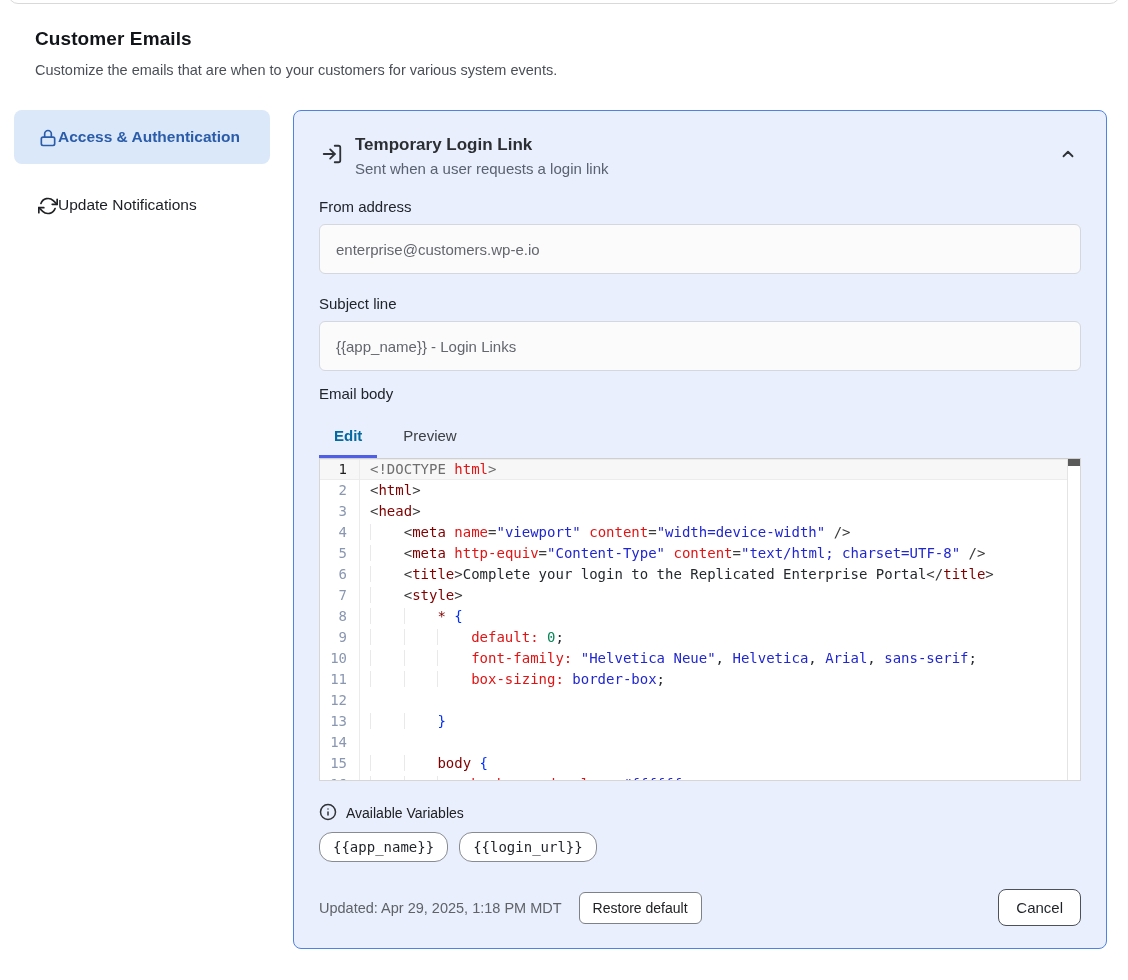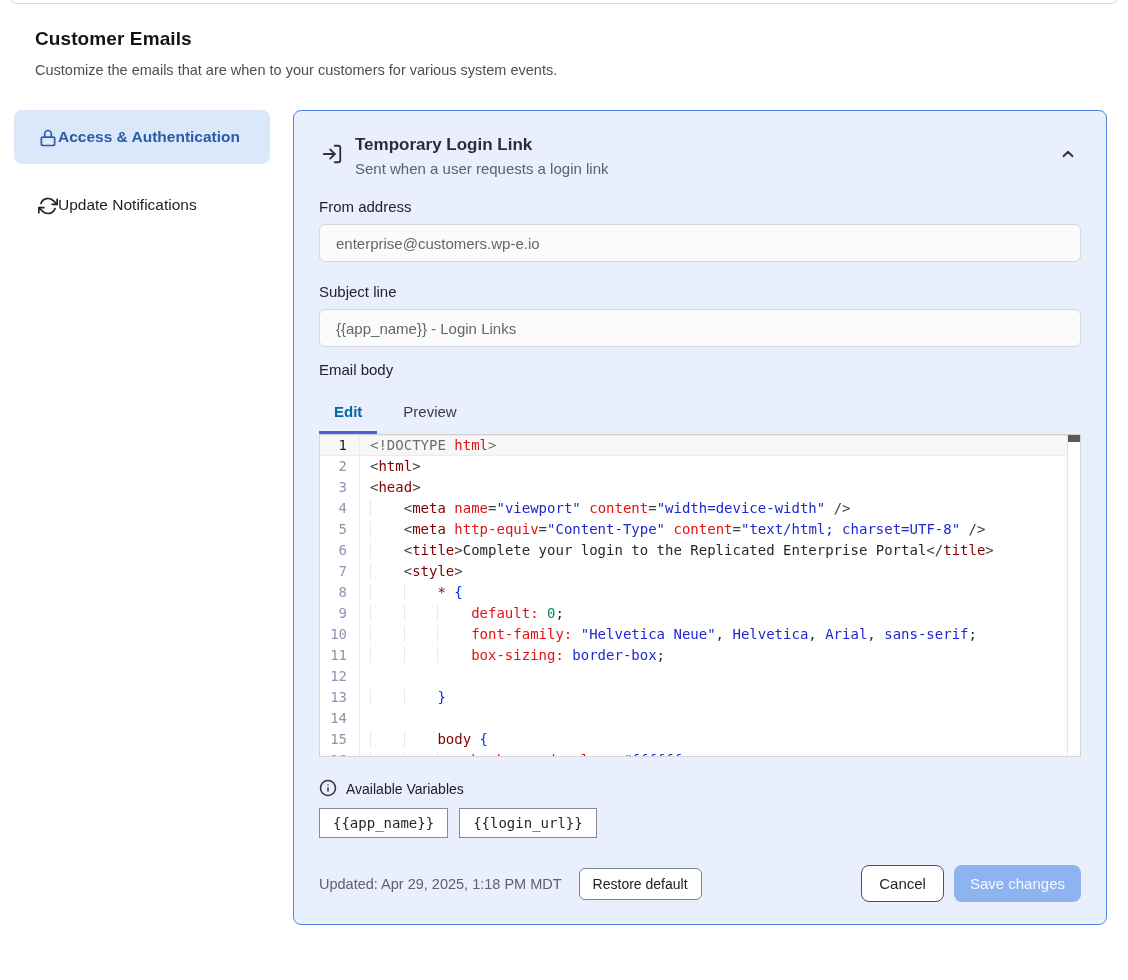--- a/index.html
+++ b/index.html
@@ -32,21 +32,21 @@
 
   .panel-header { display: flex; align-items: flex-start; }
   .panel-header .icn { margin: 8px 12px 0 2px; display: inline-flex; }
   .panel-title { font-size: 17px; font-weight: 700; color: #2b2e33; }
   .panel-subtitle { margin-top: 5px; font-size: 15px; color: #5a6170; }
   .collapse-btn { margin-left: auto; background: none; border: none; cursor: pointer;
     padding: 10px 4px; display: inline-flex; }
 
   .field { margin-top: 21px; }
   .field-label { font-size: 15px; color: #20242c; margin-bottom: 9px; }
-  .text-input { width: 100%; height: 38px; background: #fbfbfc; border: 1px solid #d4d7dd;
+  .text-input { width: 100%; height: 50px; background: #fbfbfc; border: 1px solid #d4d7dd;
     border-radius: 6px; padding: 0 16px; font-size: 15px; color: #63666c;
     font-family: "Liberation Sans", sans-serif; }
 
   
   .tabs { display: flex; margin-top: 15px; }
   .tab { padding: 10px 15px 11px 15px; font-size: 15px; color: #3c4043; cursor: pointer;
     border-bottom: 3px solid transparent; }
   .tab.active { color: #0369a1; font-weight: 600; border-bottom-color: #4f5ee7; }
   .tab + .tab { margin-left: 11px; }
 
@@ -73,21 +73,21 @@
   .tk-txt { color: #24292e; }
   .tk-ind { background: repeating-linear-gradient(90deg, #e9e9e9 0 1px, transparent 1px 4ch); }
   .cm-scrollbar { position: absolute; top: 0; right: 0; bottom: 0; width: 13px;
     border-left: 1px solid #e4e4e4; background: #fff; }
   .cm-thumb { width: 100%; height: 7px; background: #5a5a5a; }
 
   
   .vars-head { display: flex; align-items: flex-end; gap: 9px; margin-top: 22px; }
   .vars-label { font-size: 14px; color: #202124; }
   .chips { display: flex; gap: 11px; margin-top: 11px; }
-  .chip { background: #ffffff; border: 1px solid #888c92; border-radius: 0;
+  .chip { background: #ffffff; border: 1px solid #888c92; border-radius: 13px;
     padding: 6px 13px; font-family: "DejaVu Sans Mono", "Liberation Mono", monospace;
     font-size: 14px; color: #1f2328; cursor: pointer; }
 
   
   .panel-footer { display: flex; align-items: center; margin-top: 27px; }
   .updated { font-size: 14.5px; color: #5f6368; }
   .btn { font-family: "Liberation Sans", sans-serif; cursor: pointer; }
   .btn-restore { margin-left: 17px; background: #fff; border: 1px solid #7d8288;
     border-radius: 6px; padding: 7px 13px; font-size: 14px; color: #202124; }
   .btn-cancel { margin-left: auto; background: #fff; border: 1px solid #4d525a;
@@ -206,16 +206,15 @@
     </div>
     <div class="chips">
       <button class="chip">{{app_name}}</button>
       <button class="chip">{{login_url}}</button>
     </div>
 
     <div class="panel-footer">
       <span class="updated">Updated: Apr 29, 2025, 1:18 PM MDT</span>
       <button class="btn btn-restore">Restore default</button>
       <button class="btn btn-cancel">Cancel</button>
-      <button class="btn btn-save">Save changes</button>
     </div>
   </div>
 </div>
 
 </body></html>

